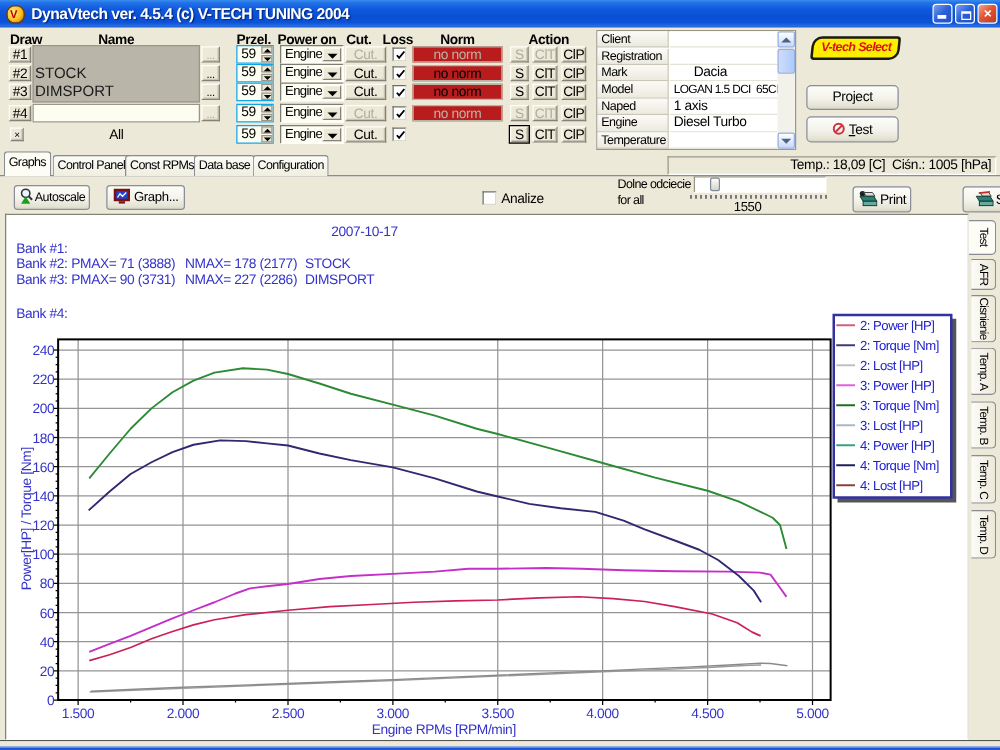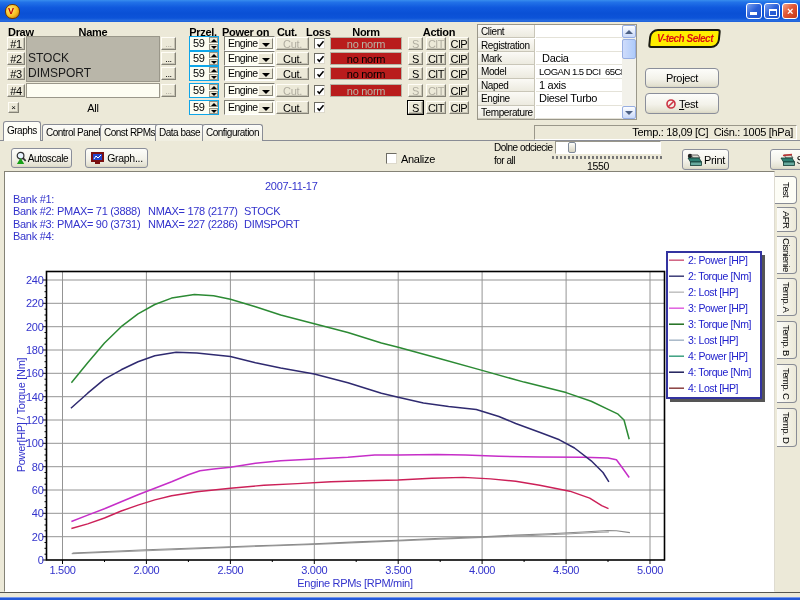--- a/index.html
+++ b/index.html
@@ -25,20 +25,21 @@
 .spin{background:#fdfdf2;border:1px solid #0ea5e9;font-size:11px;}
 .tab{top:124px;height:17px;background:linear-gradient(180deg,#fcfcf9,#f0eee0);border:1px solid #898c95;border-bottom:none;border-radius:3px 3px 0 0;text-align:center;font-size:10px;letter-spacing:-0.5px;line-height:16px;padding:0 3px;white-space:nowrap;}
 .tab.active{top:121px;height:20px;background:#fdfdf6;z-index:5;line-height:18px;}
 .vtab{left:777px;width:20px;background:linear-gradient(90deg,#fcfcf9,#ece9d8);border:1px solid #898c95;border-left:none;border-radius:0 4px 4px 0;writing-mode:vertical-rl;font-size:9.5px;letter-spacing:-0.6px;text-align:center;color:#000;white-space:nowrap;overflow:hidden;}
 </style></head>
 <body>
 <div id="screen">
 <div class="abs" id="titlebar"></div>
 <div class="abs" style="left:5px;top:4px;width:15px;height:15px;border-radius:7px;background:radial-gradient(circle at 35% 35%,#ffe780,#f8c020 55%,#b06010);border:1px solid #703800;"></div>
 <div class="abs" style="left:8px;top:6px;color:#c00000;font-size:9px;font-weight:bold;">V</div>
+<div class="abs" id="title-text">DynaVtech ver. 4.5.4 (c) V-TECH TUNING 2004</div>
 <div class="abs winbtn min" style="left:746px;">
       <div style="position:absolute;left:3px;bottom:3px;width:7px;height:3px;background:#fff;"></div>
     </div>
 <div class="abs winbtn max" style="left:764px;">
       <div style="position:absolute;left:4px;top:5px;width:8px;height:7px;border:1px solid #fff;border-top-width:2px;"></div>
     </div>
 <div class="abs winbtn close" style="left:782px;font-weight:bold;line-height:14px;">×</div>
 
 <div class="abs hdr" style="left:8px;top:26px;">Draw</div>
 <div class="abs hdr" style="left:26px;top:26px;width:134px;text-align:center;">Name</div>
@@ -141,21 +142,21 @@
     </div>
 <div class="abs btn3" style="left:408px;top:101px;width:15px;height:13px;outline:1px solid #000;">S</div>
 <div class="abs btn3" style="left:426px;top:101px;width:20px;height:13px;">ClT</div>
 <div class="abs btn3" style="left:449px;top:101px;width:20px;height:13px;">ClP</div>
 <div class="abs" style="left:477px;top:24px;width:160px;height:96px;background:#fff;border:1px solid #9a978a;"></div>
 <div class="abs" style="left:478px;top:25.0px;width:57px;height:13.4px;background:linear-gradient(180deg,#fbfaf6,#eceadf);border-right:1px solid #c9c6b8;border-bottom:1px solid #c9c6b8;line-height:13px;padding-left:3px;overflow:hidden;font-size:10px;letter-spacing:-0.4px;">Client</div>
 <div class="abs" style="left:536px;top:25.0px;width:86px;height:13.4px;background:#fff;border-bottom:1px solid #e4e2d8;line-height:13px;padding-left:3px;overflow:hidden;white-space:nowrap;font-size:11px;"></div>
 <div class="abs" style="left:478px;top:38.5px;width:57px;height:13.4px;background:linear-gradient(180deg,#fbfaf6,#eceadf);border-right:1px solid #c9c6b8;border-bottom:1px solid #c9c6b8;line-height:13px;padding-left:3px;overflow:hidden;font-size:10px;letter-spacing:-0.4px;">Registration</div>
 <div class="abs" style="left:536px;top:38.5px;width:86px;height:13.4px;background:#fff;border-bottom:1px solid #e4e2d8;line-height:13px;padding-left:3px;overflow:hidden;white-space:nowrap;font-size:11px;"></div>
 <div class="abs" style="left:478px;top:51.9px;width:57px;height:13.4px;background:linear-gradient(180deg,#fbfaf6,#eceadf);border-right:1px solid #c9c6b8;border-bottom:1px solid #c9c6b8;line-height:13px;padding-left:3px;overflow:hidden;font-size:10px;letter-spacing:-0.4px;">Mark</div>
-<div class="abs" style="left:536px;top:51.9px;width:86px;height:13.4px;background:#fff;border-bottom:1px solid #e4e2d8;line-height:13px;padding-left:6px;overflow:hidden;white-space:nowrap;font-size:11px;">Dacia</div>
+<div class="abs" style="left:536px;top:51.9px;width:86px;height:13.4px;background:#fff;border-bottom:1px solid #e4e2d8;line-height:13px;padding-left:19px;overflow:hidden;white-space:nowrap;font-size:11px;">Dacia</div>
 <div class="abs" style="left:478px;top:65.3px;width:57px;height:13.4px;background:linear-gradient(180deg,#fbfaf6,#eceadf);border-right:1px solid #c9c6b8;border-bottom:1px solid #c9c6b8;line-height:13px;padding-left:3px;overflow:hidden;font-size:10px;letter-spacing:-0.4px;">Model</div>
 <div class="abs" style="left:536px;top:65.3px;width:86px;height:13.4px;background:#fff;border-bottom:1px solid #e4e2d8;line-height:13px;padding-left:3px;overflow:hidden;white-space:nowrap;font-size:9.5px;letter-spacing:-0.5px;">LOGAN 1.5 DCI&nbsp; 65CP</div>
 <div class="abs" style="left:478px;top:78.8px;width:57px;height:13.4px;background:linear-gradient(180deg,#fbfaf6,#eceadf);border-right:1px solid #c9c6b8;border-bottom:1px solid #c9c6b8;line-height:13px;padding-left:3px;overflow:hidden;font-size:10px;letter-spacing:-0.4px;">Naped</div>
 <div class="abs" style="left:536px;top:78.8px;width:86px;height:13.4px;background:#fff;border-bottom:1px solid #e4e2d8;line-height:13px;padding-left:3px;overflow:hidden;white-space:nowrap;font-size:11px;">1 axis</div>
 <div class="abs" style="left:478px;top:92.2px;width:57px;height:13.4px;background:linear-gradient(180deg,#fbfaf6,#eceadf);border-right:1px solid #c9c6b8;border-bottom:1px solid #c9c6b8;line-height:13px;padding-left:3px;overflow:hidden;font-size:10px;letter-spacing:-0.4px;">Engine</div>
 <div class="abs" style="left:536px;top:92.2px;width:86px;height:13.4px;background:#fff;border-bottom:1px solid #e4e2d8;line-height:13px;padding-left:3px;overflow:hidden;white-space:nowrap;font-size:11px;">Diesel Turbo</div>
 <div class="abs" style="left:478px;top:105.7px;width:57px;height:13.4px;background:linear-gradient(180deg,#fbfaf6,#eceadf);border-right:1px solid #c9c6b8;border-bottom:1px solid #c9c6b8;line-height:13px;padding-left:3px;overflow:hidden;font-size:10px;letter-spacing:-0.4px;">Temperature</div>
 <div class="abs" style="left:536px;top:105.7px;width:86px;height:13.4px;background:#fff;border-bottom:1px solid #e4e2d8;line-height:13px;padding-left:3px;overflow:hidden;white-space:nowrap;font-size:11px;"></div>
 <div class="abs" style="left:622px;top:25px;width:14px;height:94px;background:#f2f1ea;"></div>
 <div class="abs" style="left:622px;top:25px;width:14px;height:13px;background:linear-gradient(180deg,#fdfeff,#c9d8f8);border:1px solid #97aee2;border-radius:2px;"></div>
@@ -212,31 +213,31 @@
         <polygon points="2,5 13,5 15.5,9 4.5,9" fill="#2e7f72" stroke="#123c34" stroke-width="0.8"></polygon>
         <rect x="4.5" y="9" width="11" height="3.5" fill="#67aa9e" stroke="#123c34" stroke-width="0.8"></rect>
       </svg>Print</div>
 <div class="abs xpbtn" style="left:770px;top:149px;width:64px;height:21px;line-height:20px;font-size:11px;"><svg width="16" height="14" viewBox="0 0 16 14" style="vertical-align:-3px;margin-right:2px;">
         <polygon points="5,2 12,2 14,5 7,5" fill="#dddcd2" stroke="#444" stroke-width="0.8"></polygon>
         <line x1="4" y1="2.5" x2="13" y2="1.5" stroke="#c03030" stroke-width="1.4"></line>
         <polygon points="2,5 13,5 15.5,9 4.5,9" fill="#2e7f72" stroke="#123c34" stroke-width="0.8"></polygon>
         <rect x="4.5" y="9" width="11" height="3.5" fill="#67aa9e" stroke="#123c34" stroke-width="0.8"></rect>
       </svg>Select</div>
 <div class="abs" style="left:4px;top:171px;width:771px;height:421px;background:#fff;border:1px solid #848276;border-bottom-color:#fff;border-right-color:#dedbd0;"></div>
-<div class="abs" style="left:265px;top:180px;color:#3333cc;font-size:11px;white-space:nowrap;">2007-11-17</div>
+<div class="abs" style="left:265px;top:180px;color:#3333cc;font-size:11px;white-space:nowrap;">2007-10-17</div>
 <div class="abs" style="left:13px;top:192.5px;color:#3333cc;font-size:11px;white-space:nowrap;">Bank #1:</div>
 <div class="abs" style="left:13px;top:205px;color:#3333cc;font-size:11px;white-space:nowrap;">Bank #2:</div>
 <div class="abs" style="left:57px;top:205px;color:#3333cc;font-size:11px;white-space:nowrap;">PMAX= 71 (3888)</div>
 <div class="abs" style="left:148px;top:205px;color:#3333cc;font-size:11px;white-space:nowrap;">NMAX= 178 (2177)</div>
 <div class="abs" style="left:244px;top:205px;color:#3333cc;font-size:11px;white-space:nowrap;">STOCK</div>
 <div class="abs" style="left:13px;top:217.5px;color:#3333cc;font-size:11px;white-space:nowrap;">Bank #3:</div>
 <div class="abs" style="left:57px;top:217.5px;color:#3333cc;font-size:11px;white-space:nowrap;">PMAX= 90 (3731)</div>
 <div class="abs" style="left:148px;top:217.5px;color:#3333cc;font-size:11px;white-space:nowrap;">NMAX= 227 (2286)</div>
 <div class="abs" style="left:244px;top:217.5px;color:#3333cc;font-size:11px;white-space:nowrap;">DIMSPORT</div>
-<div class="abs" style="left:13px;top:230px;color:#3333cc;font-size:11px;white-space:nowrap;">Bank #4:</div>
+<div class="abs" style="left:13px;top:245px;color:#3333cc;font-size:11px;white-space:nowrap;">Bank #4:</div>
 <svg class="abs" style="left:4px;top:172px;" width="771" height="419" viewBox="0 0 771 419">
 <line x1="42.5" y1="364.7" x2="660.5" y2="364.7" stroke="#949494" stroke-width="1"></line>
       <line x1="42.5" y1="341.3" x2="660.5" y2="341.3" stroke="#949494" stroke-width="1"></line>
       <line x1="42.5" y1="318.0" x2="660.5" y2="318.0" stroke="#949494" stroke-width="1"></line>
       <line x1="42.5" y1="294.7" x2="660.5" y2="294.7" stroke="#949494" stroke-width="1"></line>
       <line x1="42.5" y1="271.3" x2="660.5" y2="271.3" stroke="#949494" stroke-width="1"></line>
       <line x1="42.5" y1="248.0" x2="660.5" y2="248.0" stroke="#949494" stroke-width="1"></line>
       <line x1="42.5" y1="224.7" x2="660.5" y2="224.7" stroke="#949494" stroke-width="1"></line>
       <line x1="42.5" y1="201.3" x2="660.5" y2="201.3" stroke="#949494" stroke-width="1"></line>
       <line x1="42.5" y1="178.0" x2="660.5" y2="178.0" stroke="#949494" stroke-width="1"></line>

